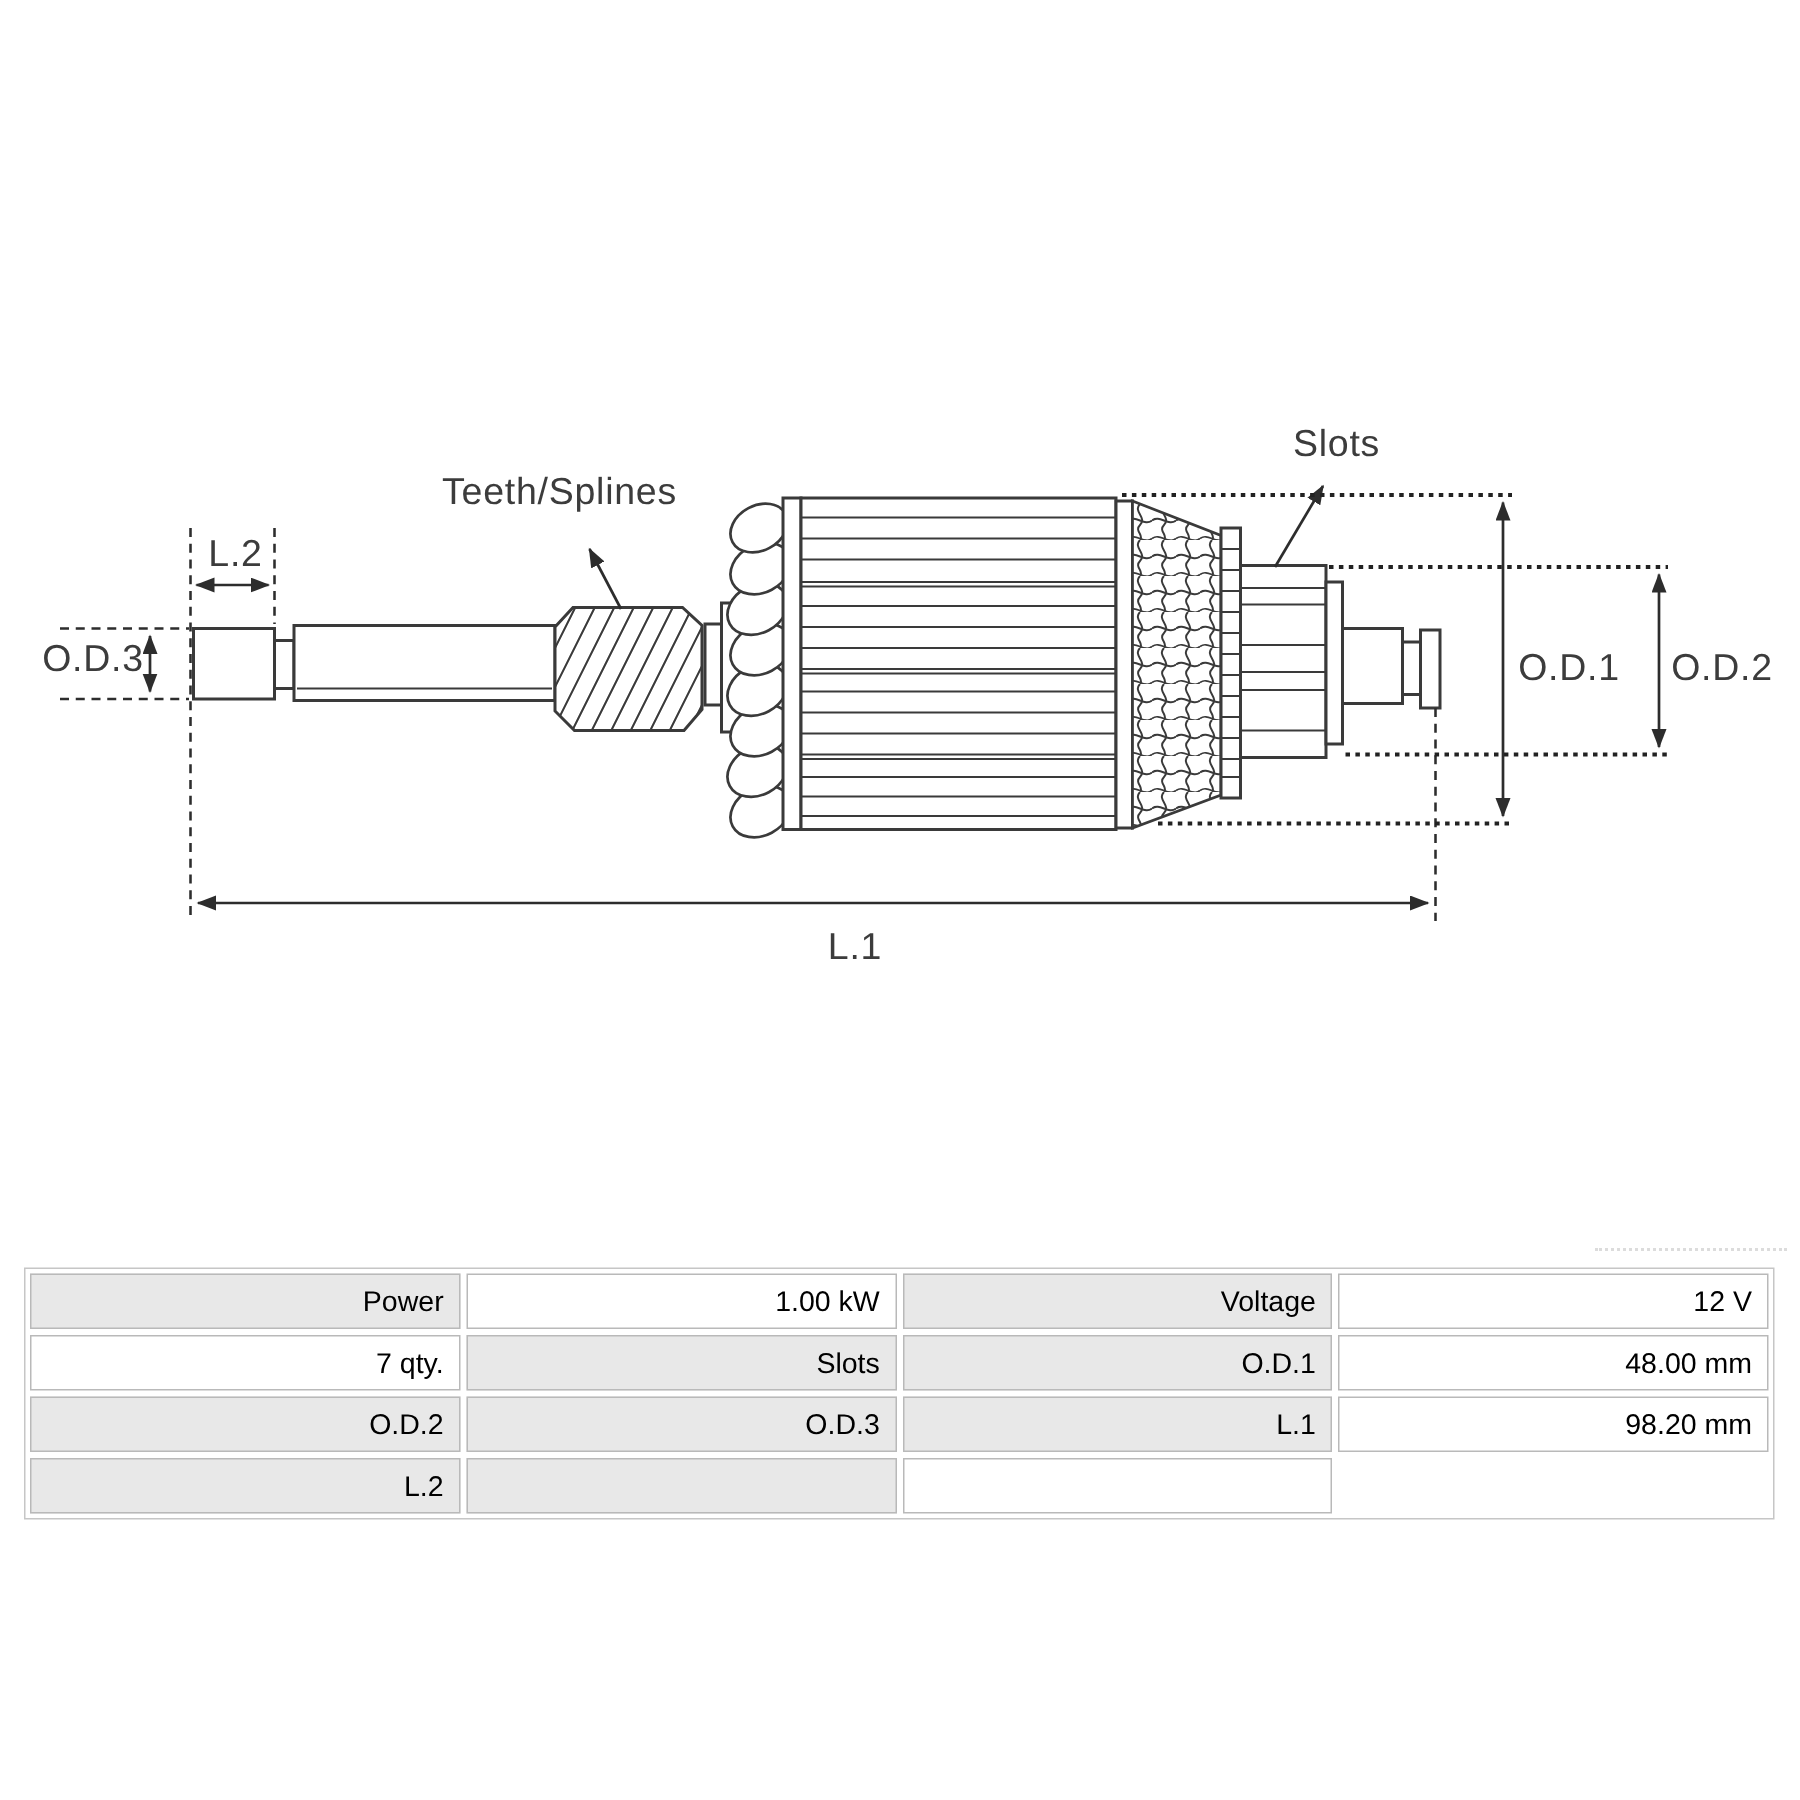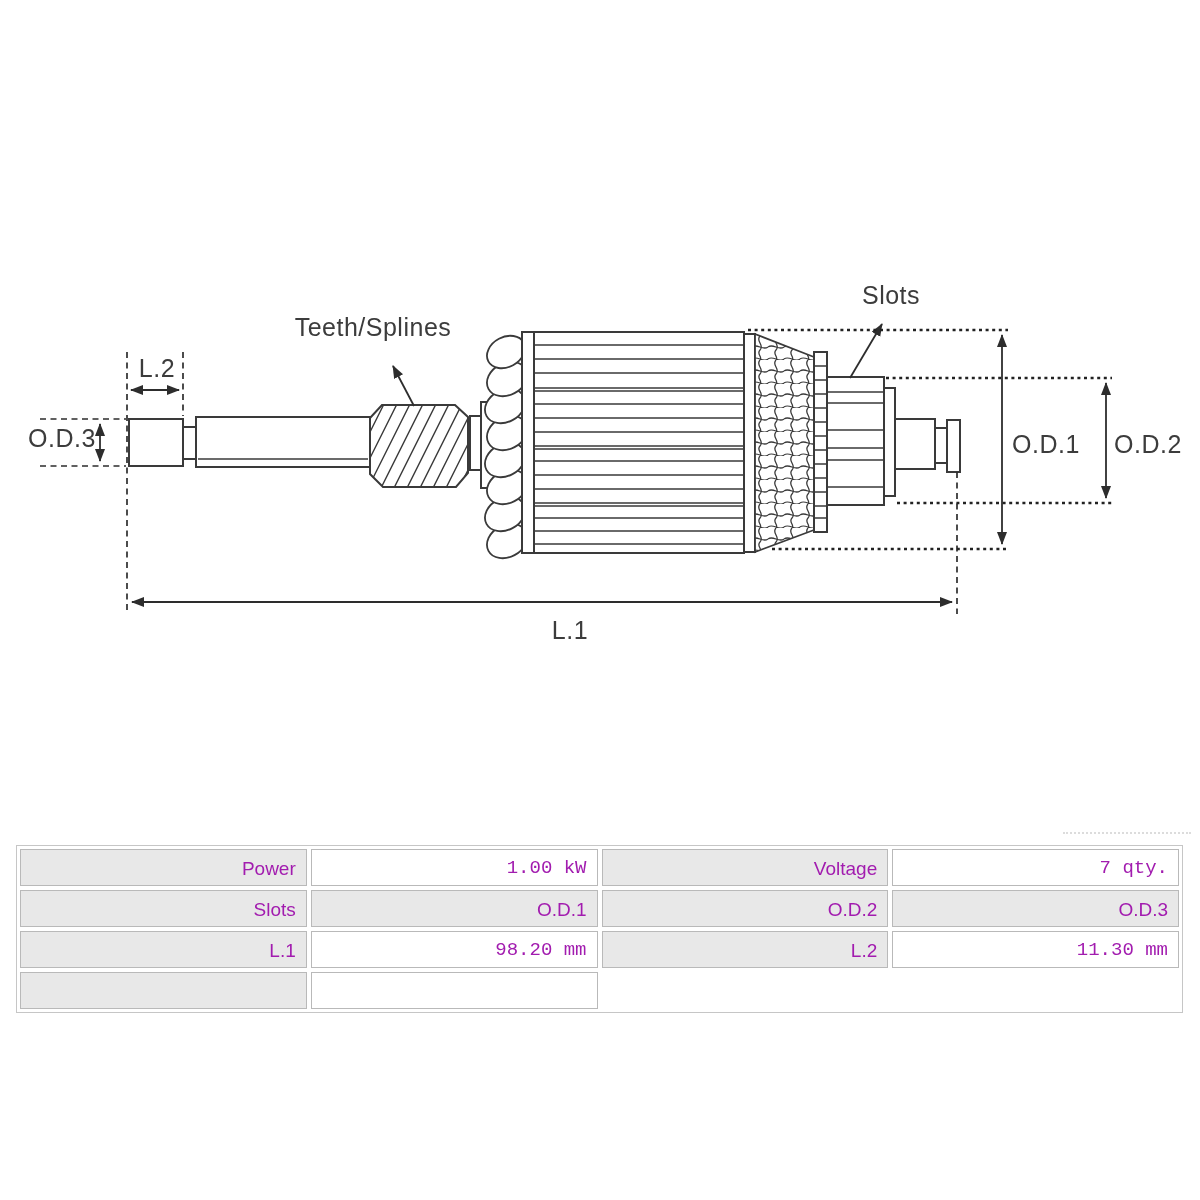--- a/index.html
+++ b/index.html
@@ -6,23 +6,23 @@
   body{width:1200px;height:1200px;position:relative;font-family:"Liberation Sans",sans-serif;overflow:hidden;}
   #diagram{position:absolute;left:0;top:0;}
   .dim-label{font-family:"Liberation Sans",sans-serif;font-size:25px;fill:#3c3c3c;letter-spacing:.5px;}
   .outline{fill:#ffffff;stroke:#3a3a3a;stroke-width:2;}
   .thin{stroke:#3a3a3a;stroke-width:1.4;fill:none;}
   .dimline{stroke:#2d2d2d;stroke-width:1.8;fill:none;}
   .extdash{stroke:#2d2d2d;stroke-width:1.7;fill:none;stroke-dasharray:6 4.5;}
   .extdot{stroke:#222;stroke-width:2.6;fill:none;stroke-dasharray:3 3.6;}
   .leader{stroke:#2d2d2d;stroke-width:1.8;fill:none;}
   #spec-table{position:absolute;left:16px;top:845px;width:1167px;background:#fff;border:1px solid #c6c6c6;padding:3px;box-sizing:border-box;display:grid;grid-template-columns:repeat(4,1fr);gap:4px;}
-  .cell{height:37px;line-height:37px;font-size:19px;color:#a21caf;text-align:right;padding-right:10px;border:1px solid #b9b9b9;box-sizing:border-box;overflow:hidden;white-space:nowrap;}
+  .cell{height:37px;line-height:37px;font-size:19px;color:#000000;text-align:right;padding-right:10px;border:1px solid #b9b9b9;box-sizing:border-box;overflow:hidden;white-space:nowrap;}
   .cell.label{background:#e8e8e8;}
-  .cell.value{background:#ffffff;font-family:Liberation Mono, monospace;}
+  .cell.value{background:#ffffff;}
   #watermark-line{position:absolute;left:1063px;top:832px;width:128px;border-top:2px dotted #dcdcdc;}
 </style>
 </head>
 <body>
 
 <svg id="diagram" width="1200" height="700" viewBox="0 0 1200 700">
   <defs>
     <marker id="arr" orient="auto-start-reverse" markerUnits="userSpaceOnUse" markerWidth="15" markerHeight="12" refX="12" refY="5">
       <path d="M0,0 L13,5 L0,10 Z" fill="#2d2d2d"></path>
     </marker>
@@ -123,28 +123,29 @@
   <text class="dim-label" x="1148" y="453" text-anchor="middle">O.D.2</text>
   <text class="dim-label" x="570" y="639" text-anchor="middle">L.1</text>
 </svg>
 
 <div id="watermark-line"></div>
 
 <div id="spec-table">
   <div class="cell label">Power</div>
   <div class="cell value">1.00 kW</div>
   <div class="cell label">Voltage</div>
+  <div class="cell value">12 V</div>
 
   <div class="cell value">7 qty.</div>
   <div class="cell label">Slots</div>
 
   <div class="cell label">O.D.1</div>
+  <div class="cell value">48.00 mm</div>
   <div class="cell label">O.D.2</div>
 
   <div class="cell label">O.D.3</div>
   <div class="cell label">L.1</div>
   <div class="cell value">98.20 mm</div>
 
   <div class="cell label">L.2</div>
-  <div class="cell value">11.30 mm</div>
   <div class="cell label"></div>
   <div class="cell value"></div>
 </div>
 
 </body></html>

